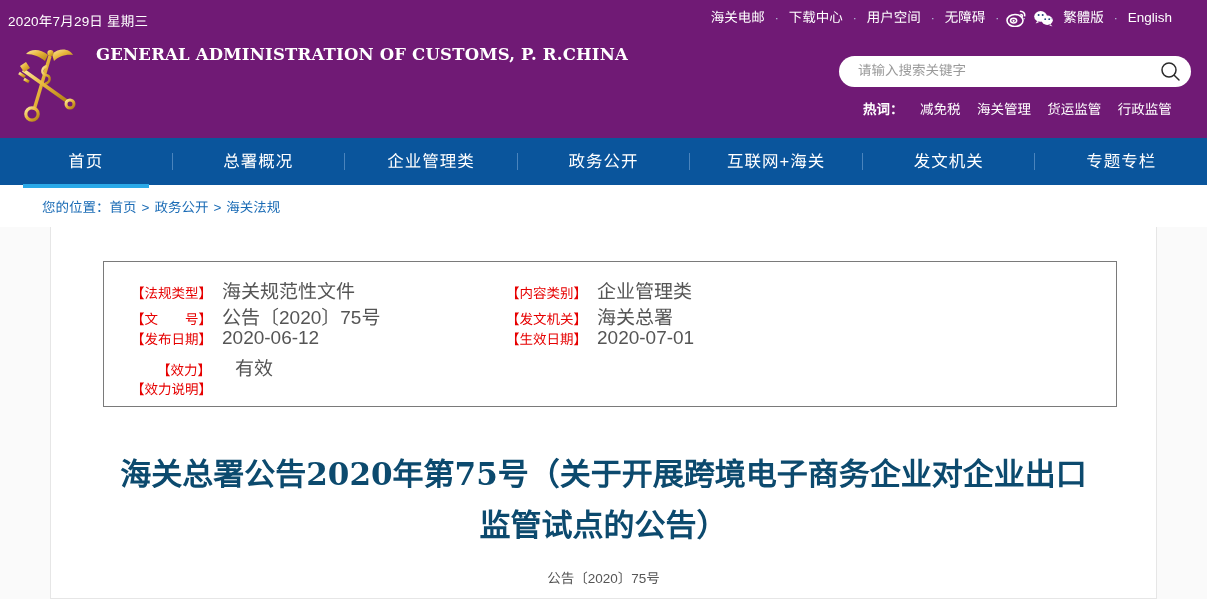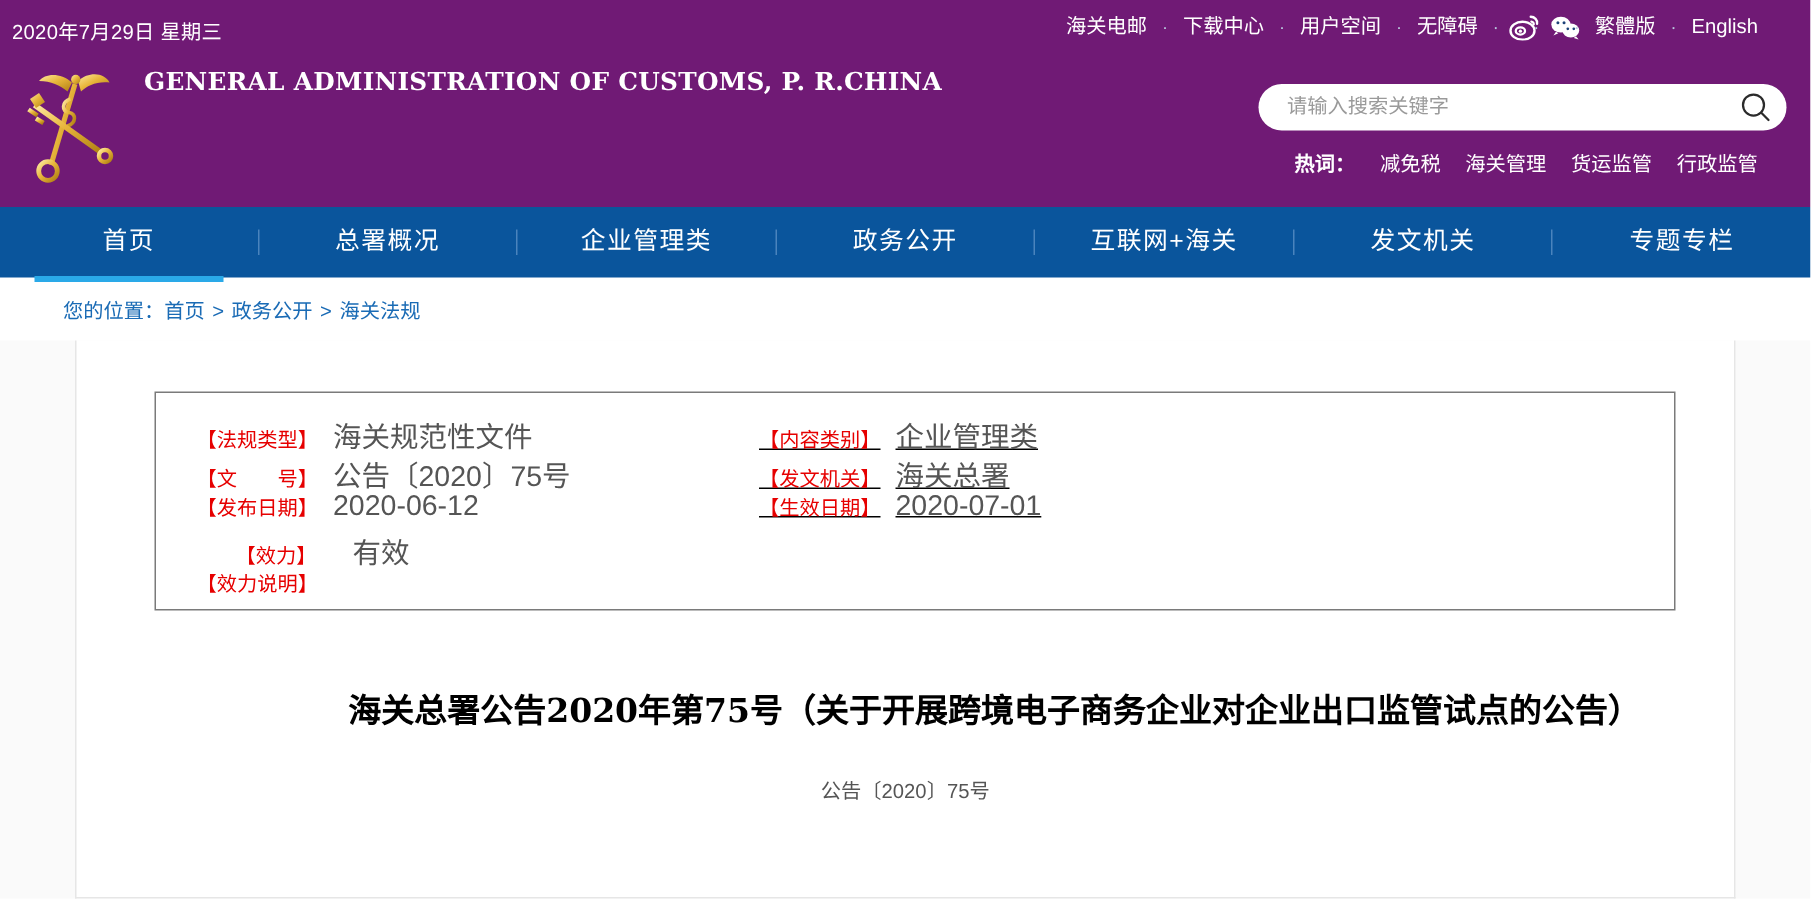--- a/index.html
+++ b/index.html
@@ -230,21 +230,21 @@
     padding: 16px 0 16px 0;
     height: 146px;
     position: relative;
     text-align: right;
   }
   .meta-col {
     position: absolute;
     top: 14px;
   }
   .meta-col.left { left: 27px; }
-  .meta-col.right { left: 402px; text-decoration: underline; }
+  .meta-col.right { left: 402px; }
   .meta-row {
     display: flex;
     align-items: baseline;
     height: 25.5px;
     white-space: nowrap;
   }
   .meta-key {
     color: #e60000;
     font-size: 13.5px;
     min-width: 80px;
@@ -252,25 +252,25 @@
     letter-spacing: 0px;
   }
   .meta-val {
     color: #555555;
     font-size: 19px;
     margin-left: 10px;
   }
 
   .doc-title {
     margin: 42px 62px 0 62px;
-    text-align: right;
-    color: #000000;
+    text-align: center;
+    color: #0c4a6e;
     font-family: "DejaVu Serif", "Liberation Serif", serif;
     font-weight: bold;
-    font-size: 22px;
+    font-size: 31px;
     line-height: 51px;
     letter-spacing: 0px;
   }
   .doc-sub {
     margin-top: 16px;
     text-align: center;
     color: #555555;
     font-size: 13.5px;
   }
   .wm-holder {

